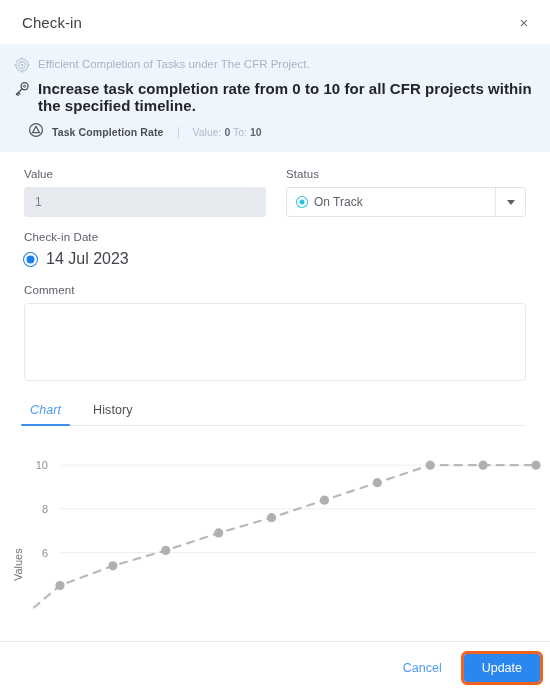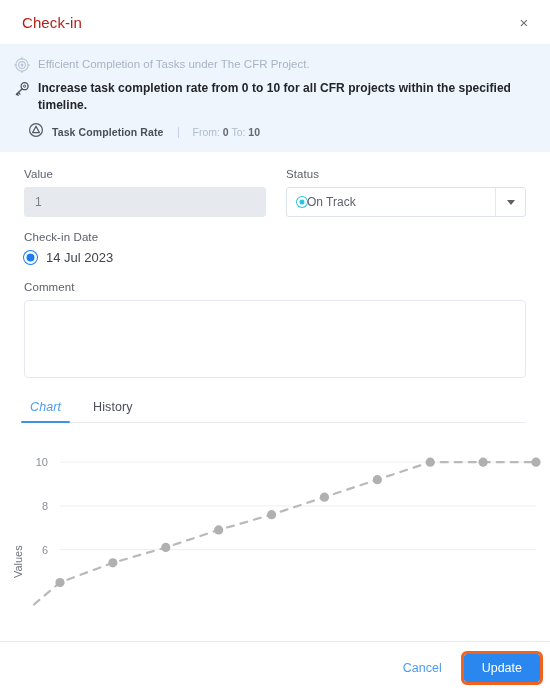--- a/index.html
+++ b/index.html
@@ -19,21 +19,21 @@
   }
 
   
   .header {
     height: 44px; flex: 0 0 44px;
     display: flex; align-items: center;
     padding: 0 16px 0 22px;
     background: #fff;
   }
   .header-title {
-    font-size: 15px; color: #b91c1c; font-weight: 400;
+    font-size: 15px; color: #404040; font-weight: 400;
     letter-spacing: .1px;
   }
   .header-spacer { flex: 1 1 auto; }
   .close-icon {
     width: 20px; height: 20px;
     display: flex; align-items: center; justify-content: center;
     color: #6b6f76; font-size: 15px; line-height: 1;
     cursor: pointer; user-select: none;
   }
 
@@ -52,21 +52,21 @@
     flex: 0 0 auto;
     width: 16px; height: 16px;
     display: block;
     margin-top: 1px;
   }
   .objective-text {
     font-size: 11.5px; color: #a8b4c4; line-height: 15px;
     padding-top: 1px;
   }
   .kr-text {
-    font-size: 12px; color: #23252a; font-weight: 700;
+    font-size: 15px; color: #23252a; font-weight: 700;
     line-height: 17px; letter-spacing: .05px;
   }
   .metric-row { margin-top: 4px; margin-left: 14px; align-items: flex-end; }
   .metric-name {
     font-size: 10.5px; color: #4c4f55; font-weight: 700;
     letter-spacing: .1px;
   }
   .metric-divider {
     width: 1px; height: 11px; background: #c7d3e2;
     margin: 0 6px;
@@ -98,21 +98,21 @@
   }
   .select-box {
     height: 30px; width: 100%;
     display: flex; align-items: stretch;
     border: 1px solid #dfe3ea; border-radius: 3px;
     background: #fff; cursor: pointer;
     overflow: hidden;
   }
   .select-face {
     flex: 1 1 auto; display: flex; align-items: center;
-    gap: 0; padding: 0 10px;
+    gap: 7px; padding: 0 10px;
   }
   .status-dot {
     width: 10px; height: 10px; border-radius: 50%;
     background: #2bc4e0;
     box-shadow: inset 0 0 0 2.5px #ffffff, 0 0 0 1px #2bc4e0;
     flex: 0 0 auto;
   }
   .select-label { font-size: 12px; color: #5c616b; }
   .select-arrow {
     flex: 0 0 30px; border-left: 1px solid #e4e8ee;
@@ -126,21 +126,21 @@
   }
 
   .date-block { margin-top: 14px; }
   .radio-row { display: flex; align-items: center; gap: 9px; margin-top: 5px; }
   .radio {
     width: 13px; height: 13px; border-radius: 50%;
     background: #1a7ef0;
     box-shadow: inset 0 0 0 2.5px #ffffff, 0 0 0 1px #1a7ef0;
     flex: 0 0 auto; cursor: pointer;
   }
-  .radio-label { font-size: 13px; color: #40444b; }
+  .radio-label { font-size: 16px; color: #40444b; }
 
   .comment-block { margin-top: 16px; }
   .comment-area {
     width: 100%; height: 78px;
     border: 1px solid #e5e9ef; border-radius: 4px;
     background: #fff; resize: none; outline: none;
     font-family: "Liberation Sans", sans-serif;
     font-size: 12px; color: #40444b;
     padding: 8px 10px;
   }
@@ -228,21 +228,21 @@
     </div>
 
     <div class="banner-row metric-row">
       <svg class="bicon" viewBox="0 0 16 16">
         <circle cx="8" cy="8" r="6.4" fill="none" stroke="#54585f" stroke-width="1.2"></circle>
         <path d="M8 4.2L11.4 10.6H4.6Z" fill="none" stroke="#54585f" stroke-width="1.2" stroke-linejoin="round"></path>
       </svg>
       <span class="metric-name">Task Completion Rate</span>
       <span class="metric-divider"></span>
       <span class="metric-range">
-        <span>From:</span>
+        <span>Value:</span>
         <b>0</b>
         <span>To:</span>
         <b>10</b>
       </span>
     </div>
 
   </div>
 
   <div class="body">
 

